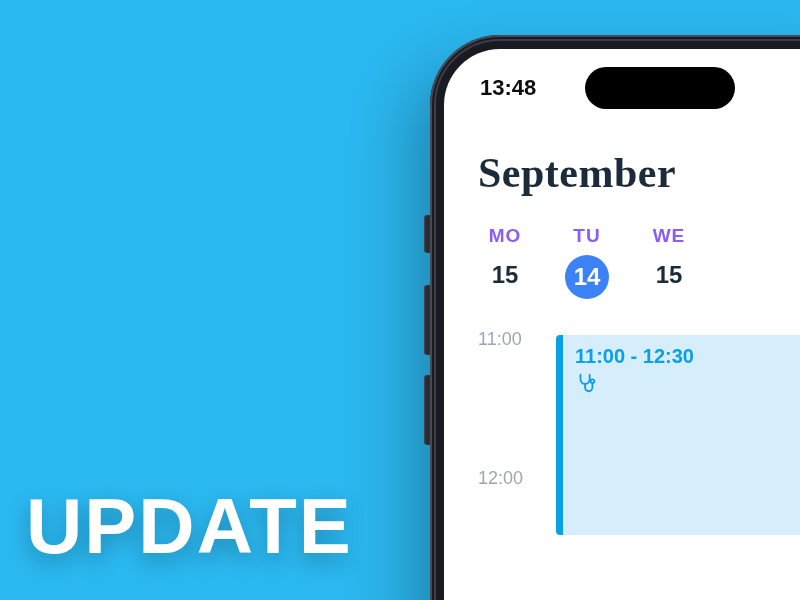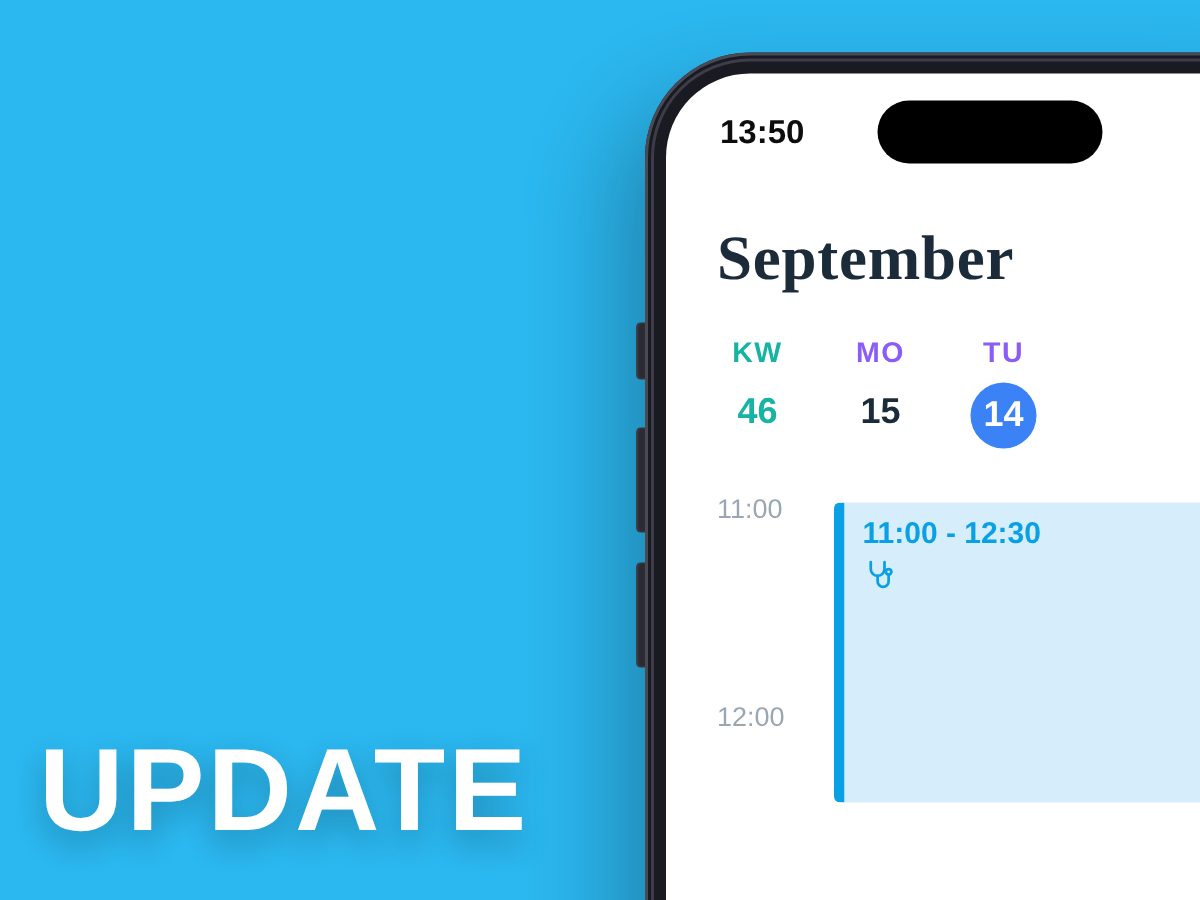--- a/index.html
+++ b/index.html
@@ -188,37 +188,37 @@
 <div class="update-label">UPDATE</div>
 
 <div class="phone">
   <div class="side-button sb1"></div>
   <div class="side-button sb2"></div>
   <div class="side-button sb3"></div>
 
   <div class="screen">
     <div class="island"></div>
 
-    <div class="status-bar">13:50</div>
+    <div class="status-bar">13:48</div>
 
     <div class="content">
       <div class="month-title">September</div>
 
       <div class="week-row">
-        <div class="day-col">
-          <div class="day-head kw">KW</div>
-          <div class="day-num kw">46</div>
-        </div>
         <div class="day-col">
           <div class="day-head">MO</div>
           <div class="day-num">15</div>
         </div>
         <div class="day-col">
           <div class="day-head">TU</div>
           <div class="day-num selected">14</div>
+        </div>
+        <div class="day-col">
+          <div class="day-head">WE</div>
+          <div class="day-num">15</div>
         </div>
       </div>
 
       <div class="timeline">
         <div class="time-label">11:00</div>
 
         <div class="event-block">
           <div class="event-time">11:00 - 12:30</div>
           <div class="event-title-row">
             <svg class="steth-icon" viewBox="0 0 24 24" fill="none" stroke="#0aa0e6" stroke-width="2" stroke-linecap="round" stroke-linejoin="round">

